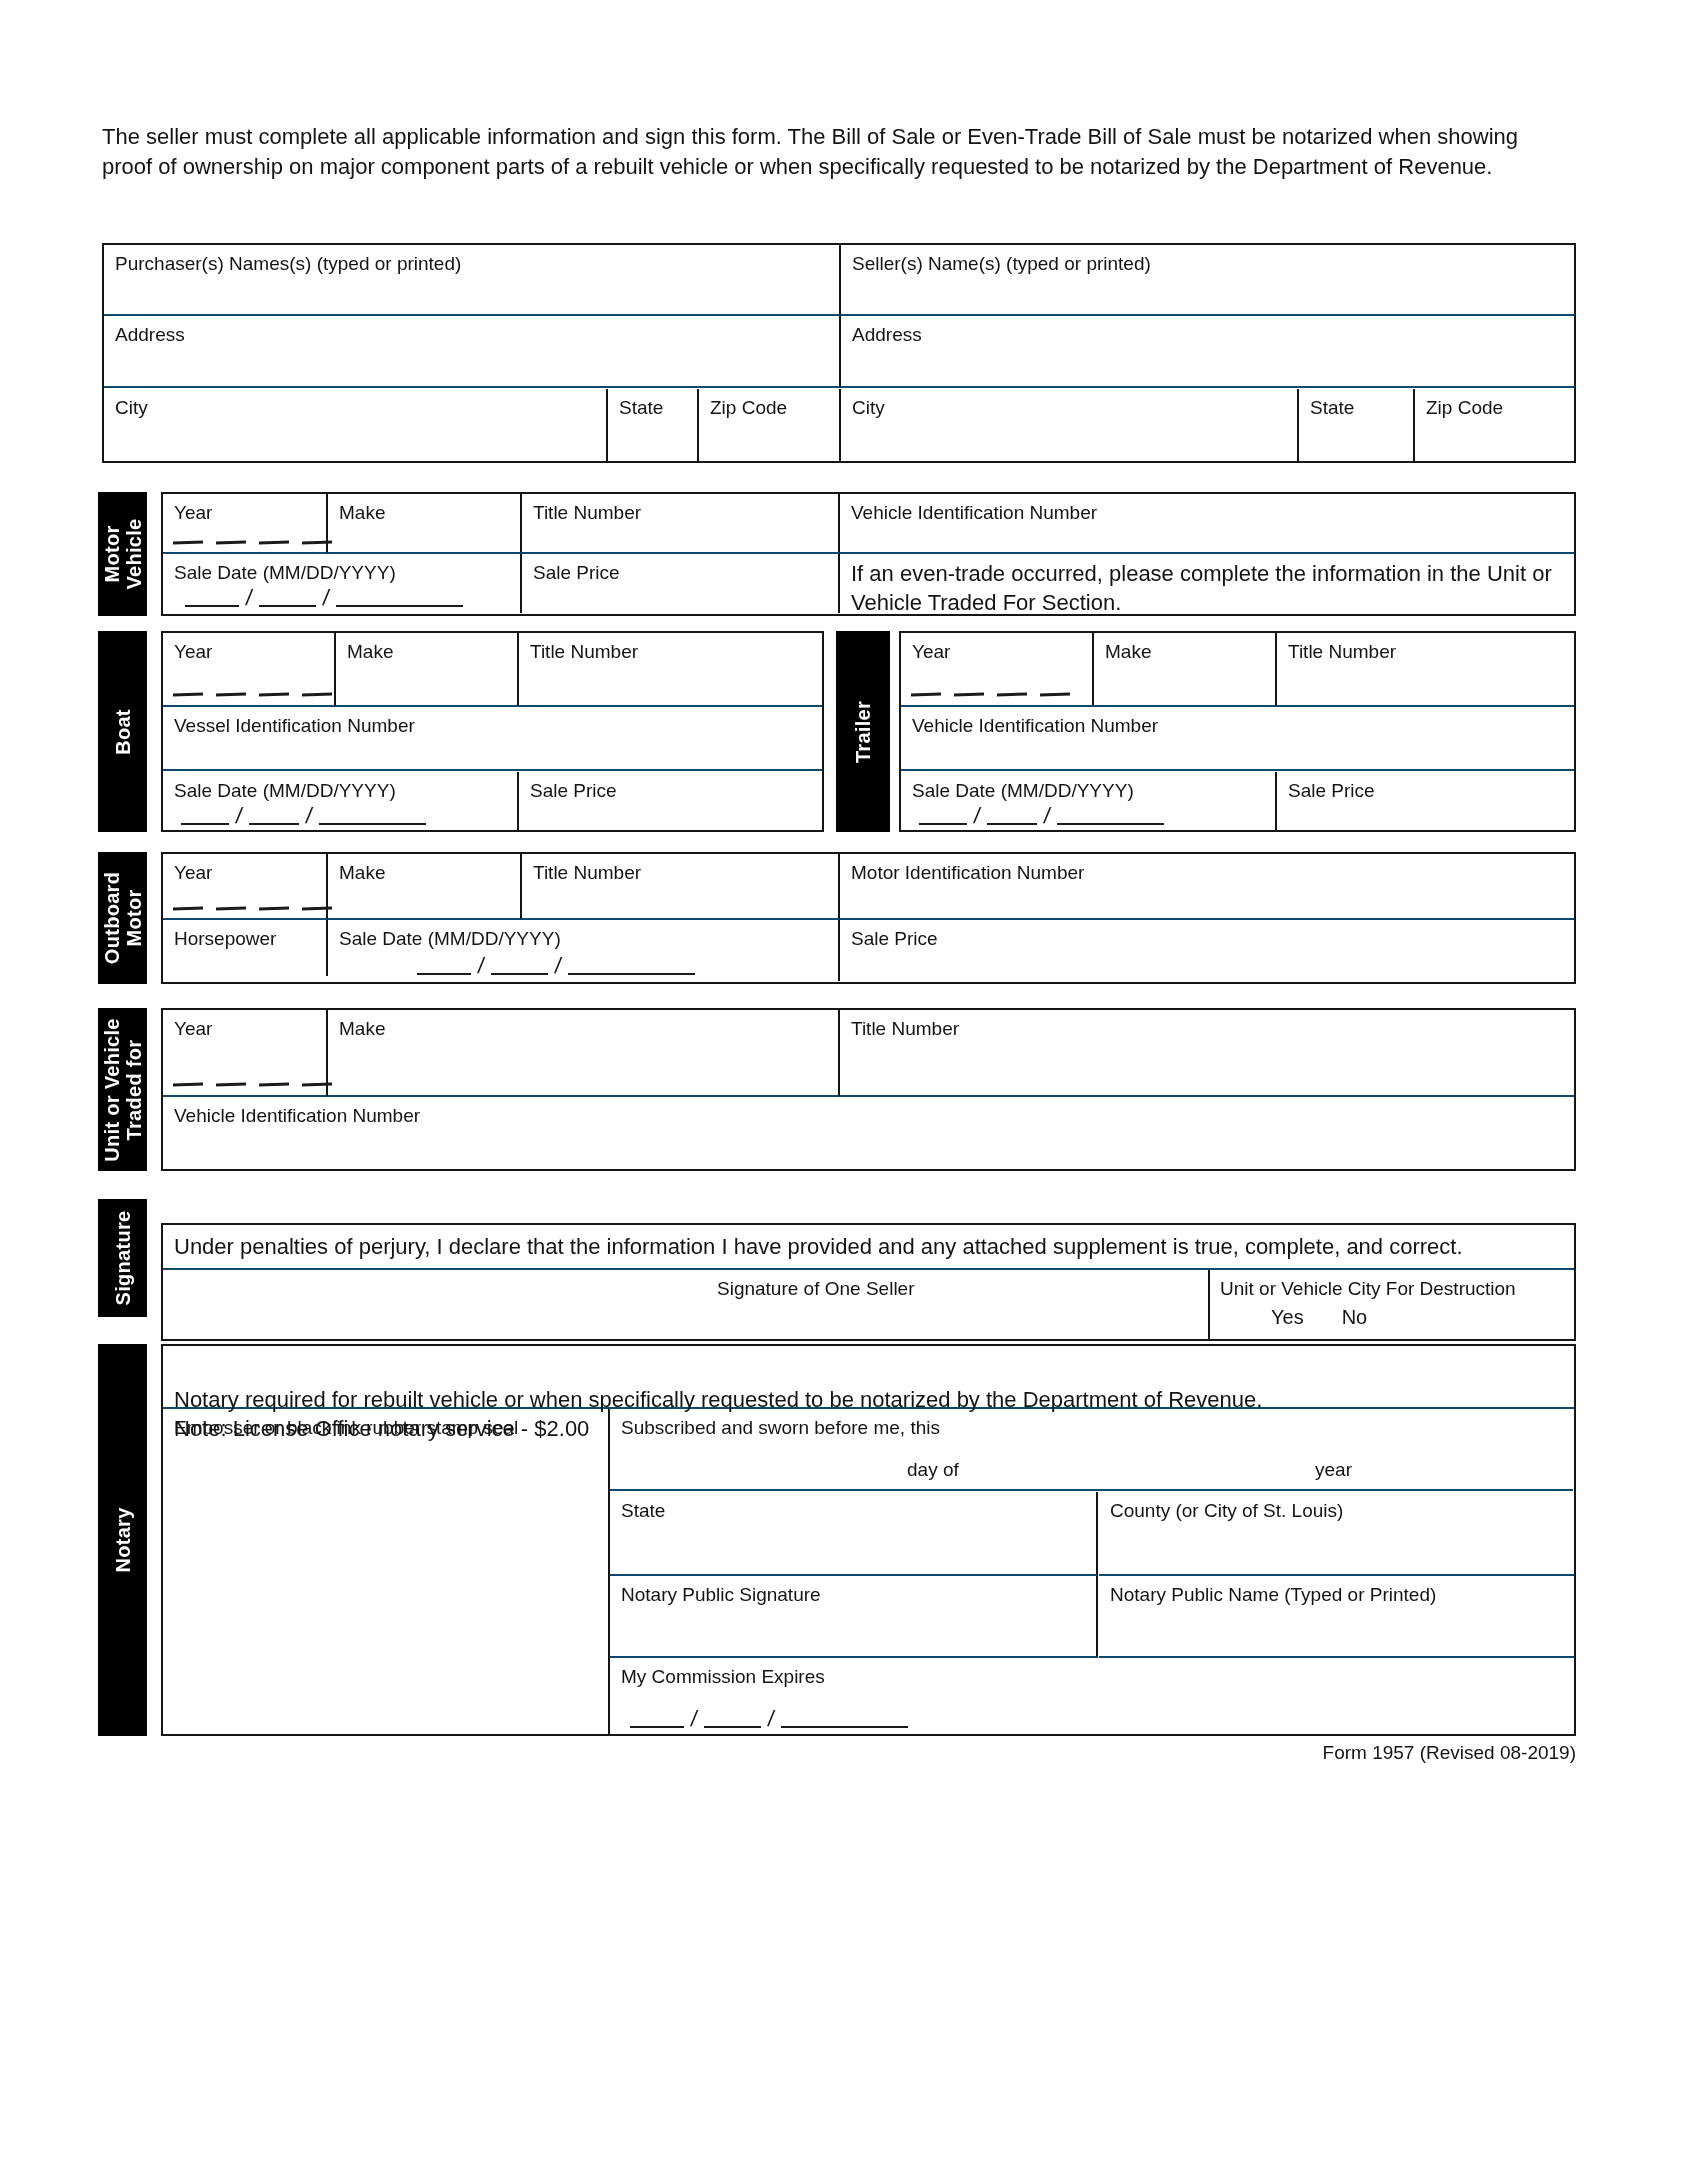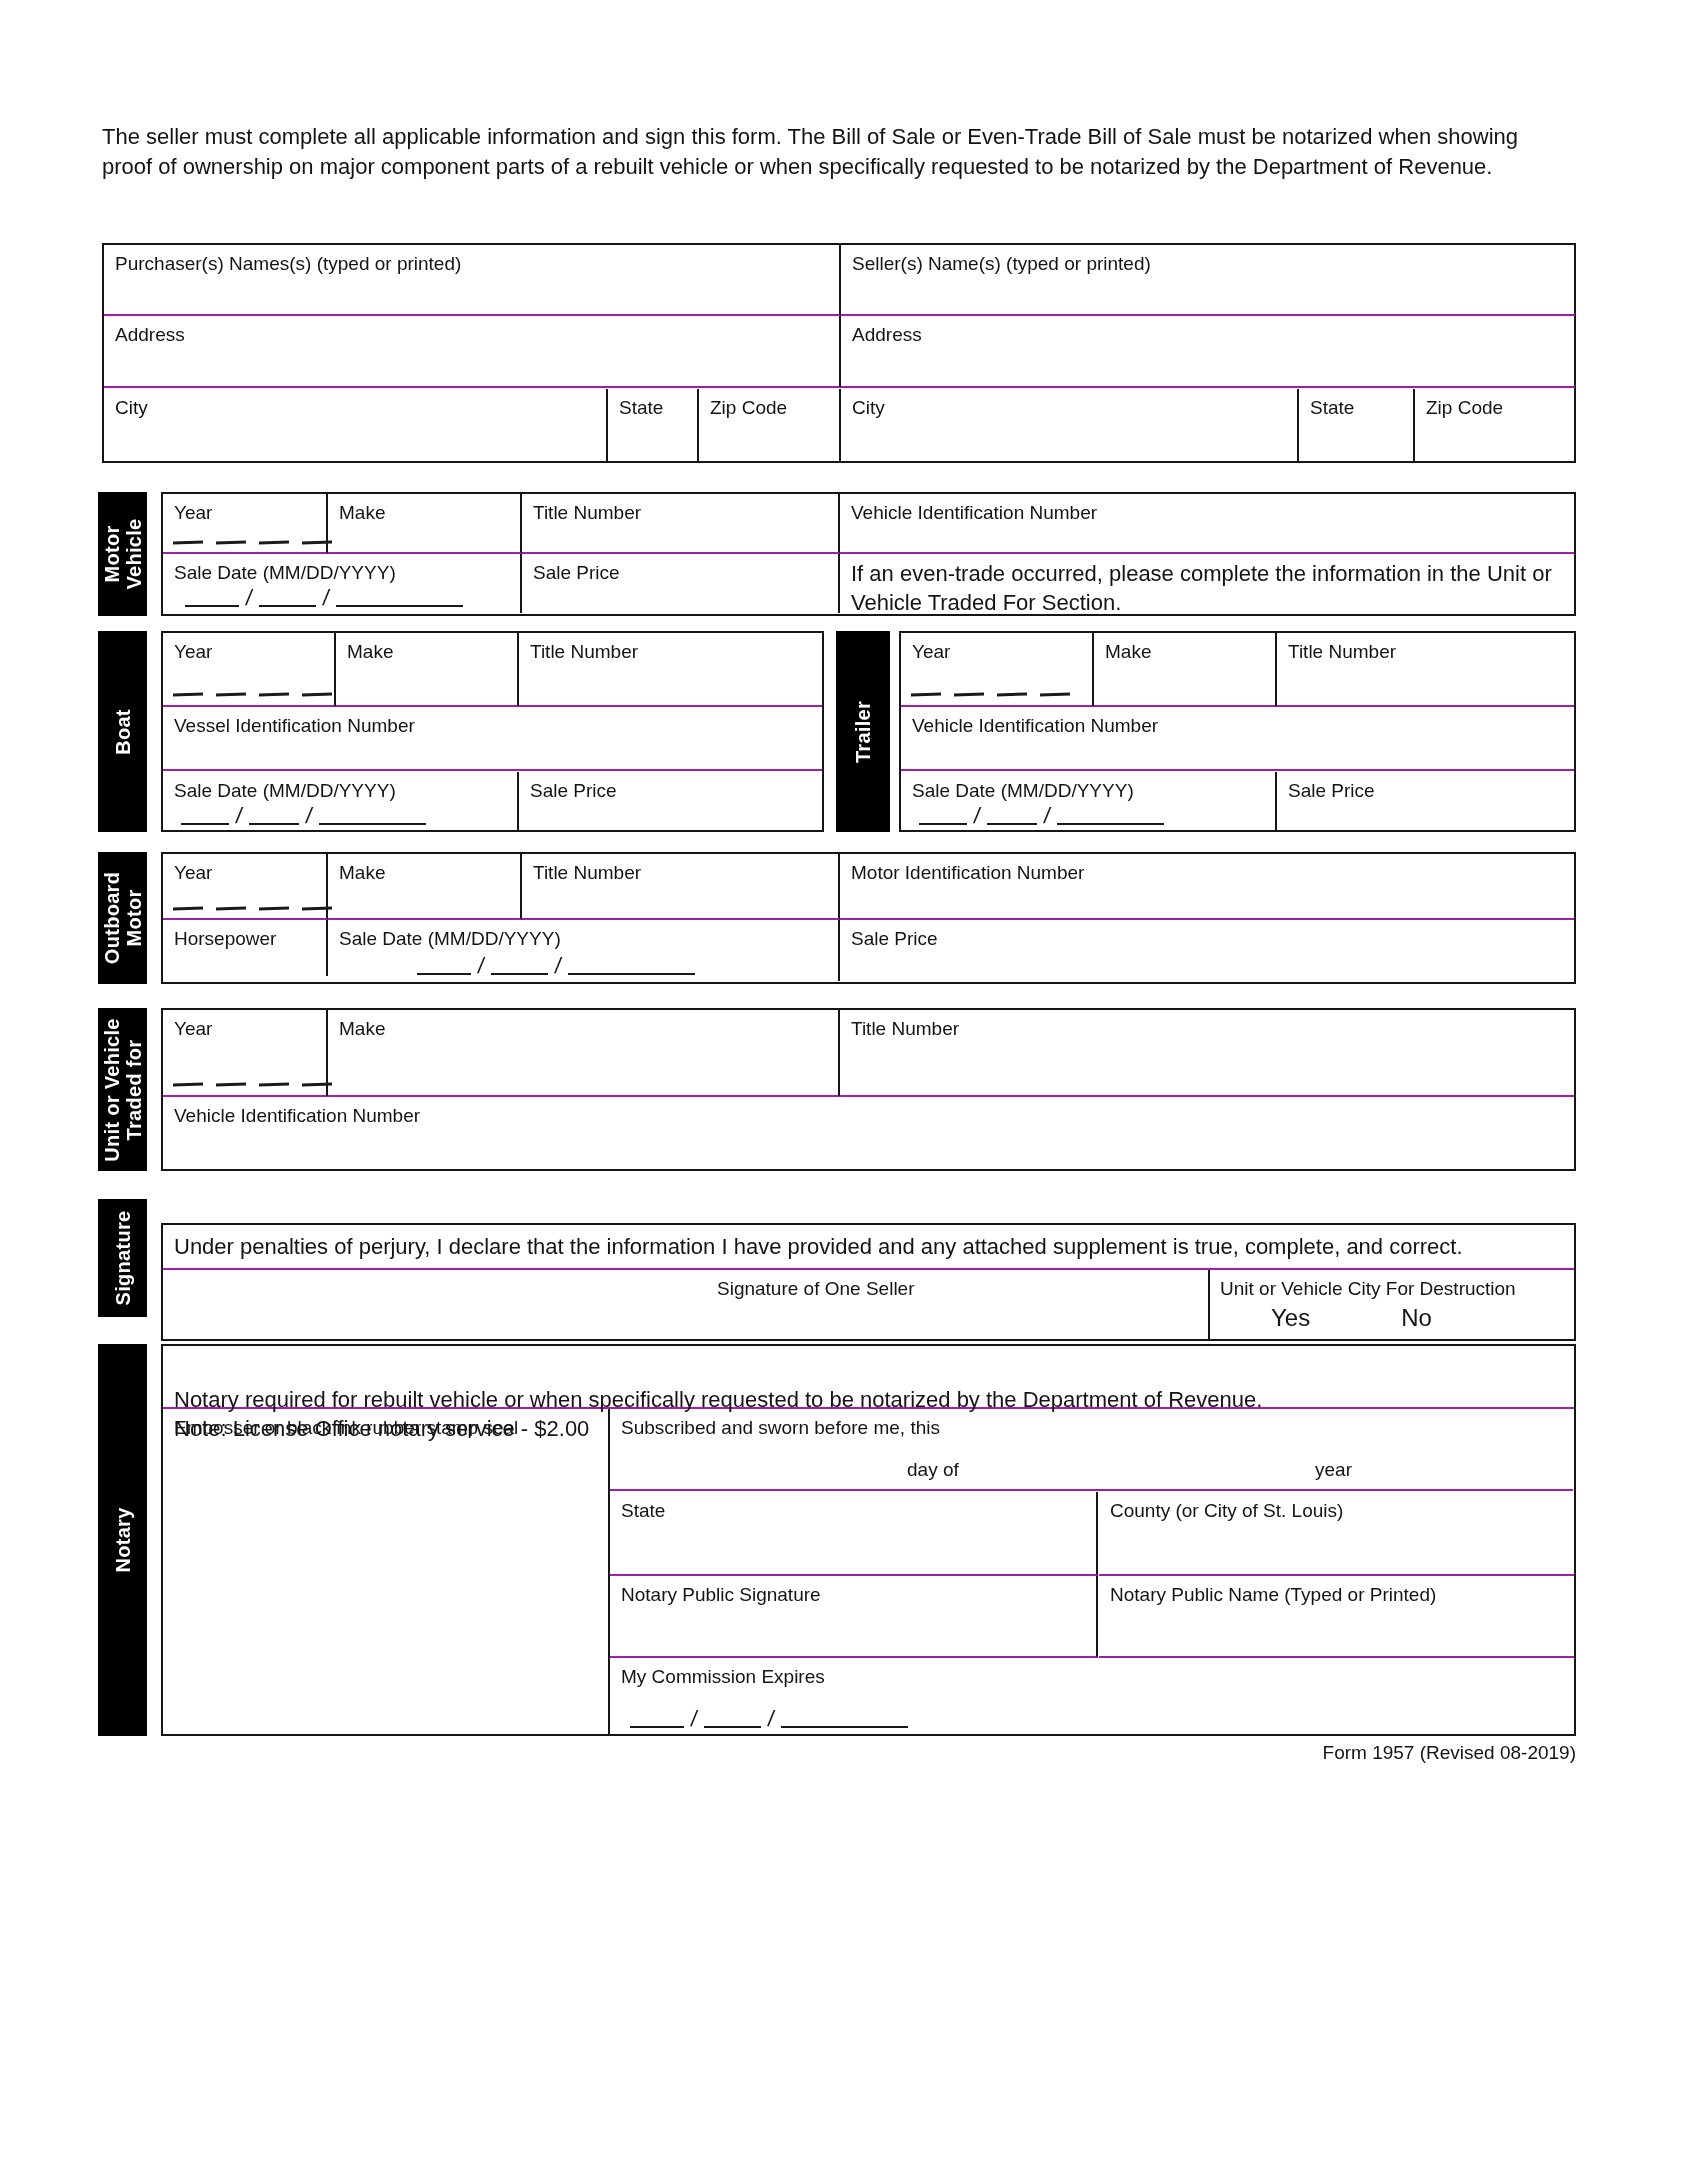--- a/index.html
+++ b/index.html
@@ -4,39 +4,39 @@
 <style>
   html,body{margin:0;padding:0;}
   body{
     width:1683px;height:2178px;background:#ffffff;position:relative;
     font-family:"Liberation Sans", sans-serif;color:#141414;
   }
   .abs{position:absolute;box-sizing:border-box;}
   .table{position:absolute;box-sizing:border-box;border:2px solid #161616;background:#fff;}
   .cell{position:absolute;box-sizing:border-box;padding:7px 11px;font-size:19px;line-height:23px;}
   .br{border-right:2px solid #161616;}
-  .bb{border-bottom:2px solid #a21caf;}
+  .bb{border-bottom:2px solid #0c4a6e;}
   .lbl{display:block;}
   .vbar{position:absolute;background:#000;box-sizing:border-box;}
   .vtext{
     position:absolute;top:50%;left:50%;
     transform:translate(-50%,-50%) rotate(-90deg);
     color:#fff;font-weight:bold;font-size:20px;line-height:22px;
     text-align:center;white-space:pre-line;letter-spacing:0.3px;
   }
   .pre{white-space:pre-line;}
   .intro{font-size:22px;line-height:30px;}
   .big{font-size:22px;line-height:29px;}
   .dashes{position:absolute;display:flex;gap:13px;}
   .dash{width:30px;border-bottom:3px solid #1a1a1a;height:10px;transform:skewY(-2deg);}
   .dblank{position:absolute;display:flex;align-items:flex-end;gap:7px;font-size:20px;}
   .seg{border-bottom:2px solid #1a1a1a;height:16px;}
   .seg-s{width:54px;} .seg-m{width:57px;} .seg-l{width:127px;}
   .slash{font-size:22px;line-height:18px;transform:skewX(-8deg);}
-  .yesno{display:flex;gap:91px;margin:6px 0 0 51px;font-size:24px;}
+  .yesno{display:flex;gap:38px;margin:6px 0 0 51px;font-size:20px;}
   .footer{font-size:19px;text-align:right;}
   .center{text-align:left;}
 </style>
 </head>
 <body>
 
 <div class="abs intro" style="left:102px;top:122px;width:1453px;">The seller must complete all applicable information and sign this form. The Bill of Sale or Even-Trade Bill of Sale must be notarized when showing proof of ownership on major component parts of a rebuilt vehicle or when specifically requested to be notarized by the Department of Revenue.</div>
 
 <div class="table" style="left:102px;top:243px;width:1474px;height:220px;">
   <div class="cell br bb" style="left:0;top:0;width:737px;height:71px;">

